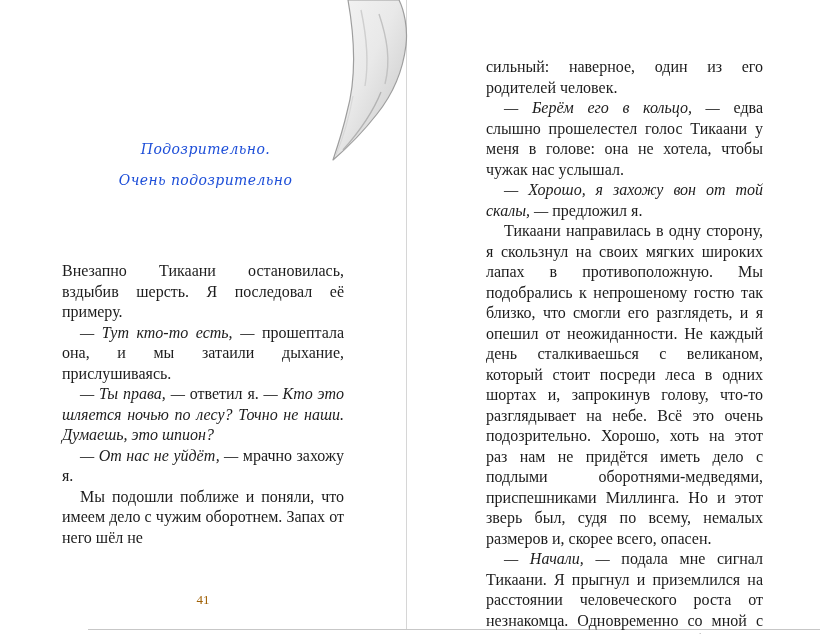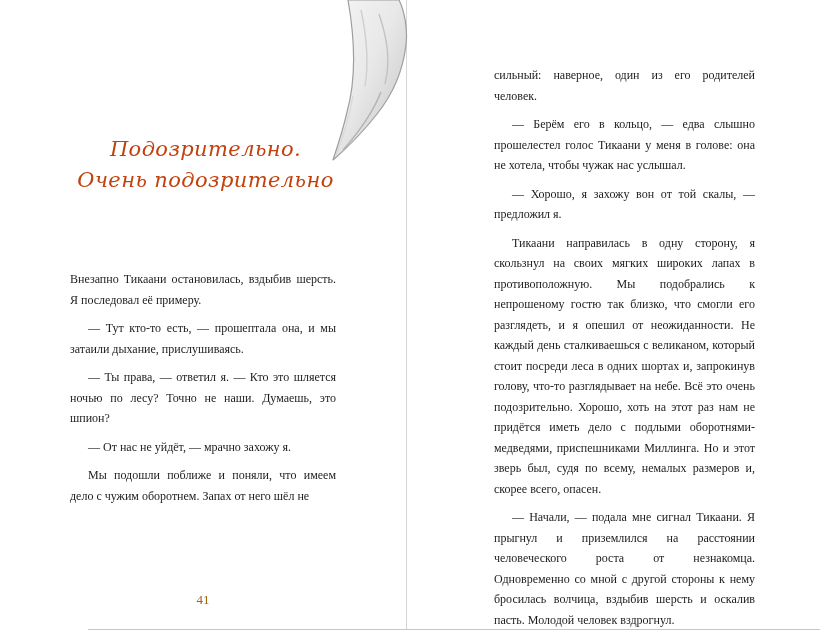--- a/index.html
+++ b/index.html
@@ -52,44 +52,44 @@
   .chapter-title {
     position: absolute;
     top: 134px;
     left: 5px;
     right: 0;
     margin: 0;
     text-align: center;
     font-family: "DejaVu Serif", serif;
     font-weight: 400;
     font-style: italic;
-    font-size: 21px;
+    font-size: 14px;
     line-height: 31px;
     letter-spacing: 0.4px;
-    color: #c2410c;
+    color: #1d4ed8;
   }
   .body-text {
     position: absolute;
     left: 0;
     right: 0;
   }
   .body-text-left  { top: 261px; }
   .body-text-right { top: 57px; }
 
   .para {
-    margin: 8px;
+    margin: 0;
     text-align: justify;
-    font-size: 12px;
+    font-size: 16px;
     line-height: 20.5px;
     color: #1c1c1c;
     hyphens: auto;
     -webkit-hyphens: auto;
   }
   .para.indent { text-indent: 18px; }
-  .it { }
+  .it { font-style: italic; }
 
   .page-number {
     position: absolute;
     top: 592px;
     left: 0;
     right: 0;
     text-align: center;
     font-size: 13px;
     color: #a16207;
   }

